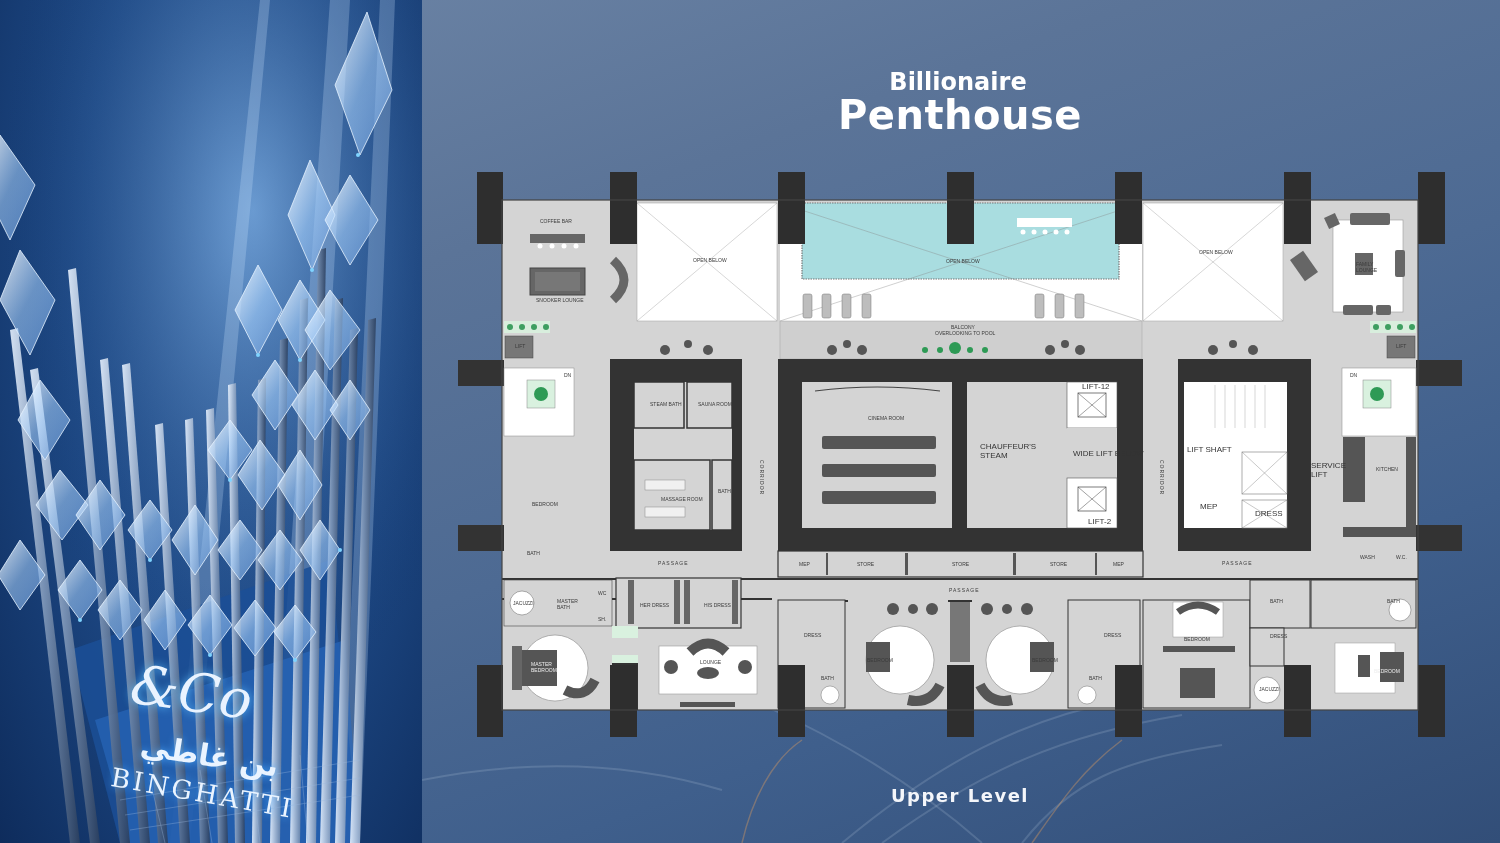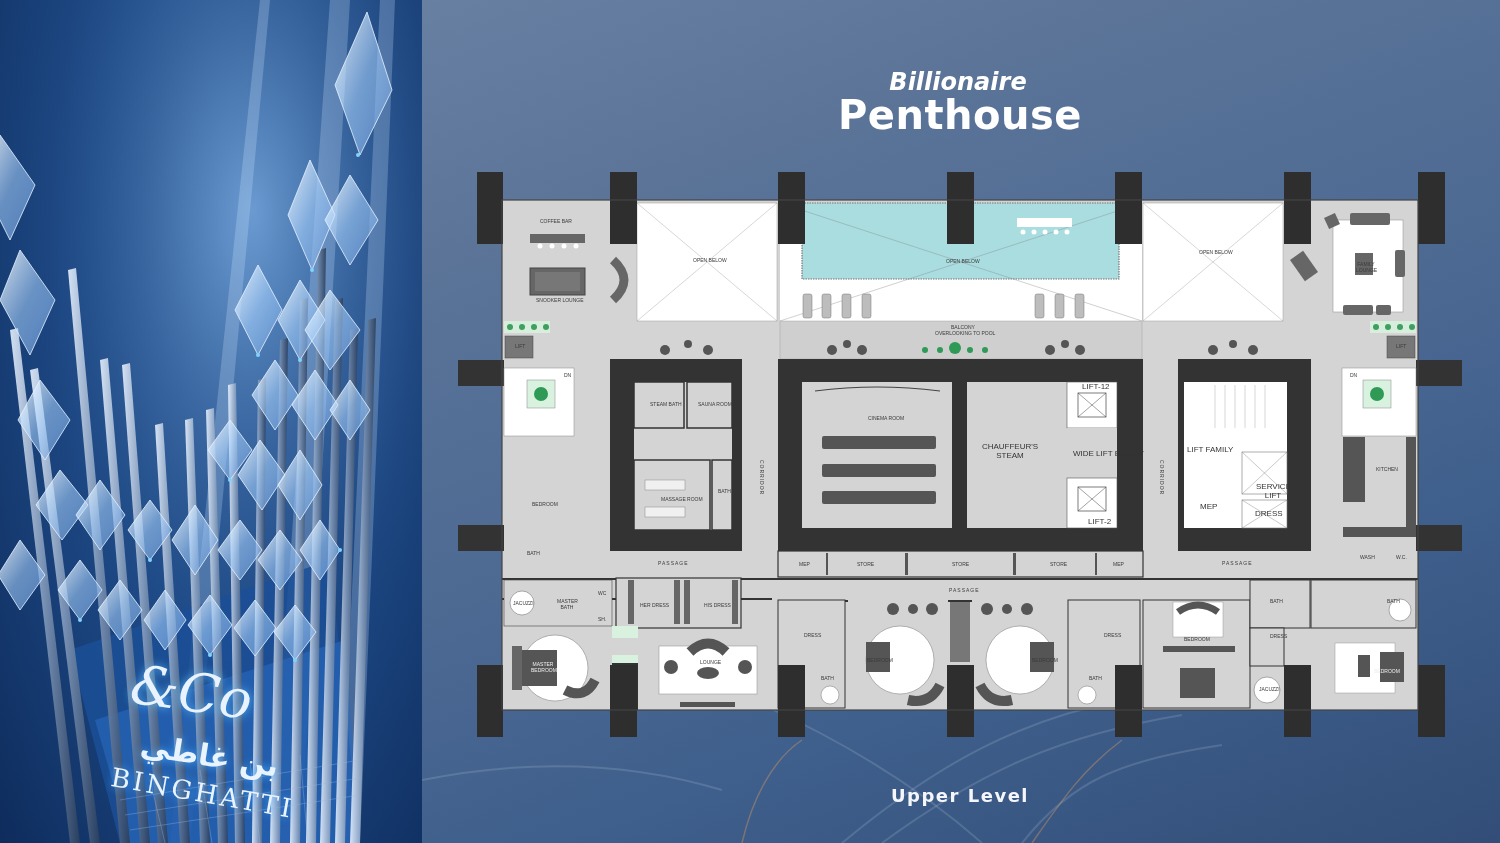--- a/index.html
+++ b/index.html
@@ -29,35 +29,35 @@
     position: absolute; left: 110px; top: 778px; color: #eaf4ff; letter-spacing: 3px;
     font-family: "DejaVu Serif", serif; font-size: 26px; transform: rotate(10deg);
     text-shadow: 0 0 8px #4aa8ff;
   }
   
   .streaks { position: absolute; left: 422px; top: 0; width: 1078px; height: 843px; }
   
   .title-1 {
     position: absolute; left: 0; width: 1920px; top: 68px; text-align: center;
     color: #fff; font-family: "DejaVu Sans", sans-serif; font-weight: bold; font-size: 24px;
-    width: 240px; left: 838px; font-style: italic;
+    width: 240px; left: 838px;
   }
   .title-2 {
     position: absolute; top: 92px; left: 800px; width: 320px; text-align: center;
     color: #fff; font-family: "DejaVu Sans", sans-serif; font-weight: bold; font-size: 40px; letter-spacing: 0.5px;
   }
   .level-label {
     position: absolute; top: 785px; left: 860px; width: 200px; text-align: center;
     color: #f4f6fa; font-family: "DejaVu Sans", sans-serif; font-weight: bold; font-size: 18px; letter-spacing: 1.5px;
   }
   
   .plan { position: absolute; left: 0; top: 0; width: 1500px; height: 843px; }
   .lbl {
     position: absolute; font-family: "Liberation Sans", sans-serif; color: #3a3a3a;
-    font-size: 5px; text-align: center; white-space: nowrap; line-height: 1.1;
+    font-size: 5px; text-align: left; white-space: nowrap; line-height: 1.1;
   }
   .lbl.big { font-size: 8px; color: #333; }
   .lbl.vert { writing-mode: vertical-rl; letter-spacing: 1px; }
 </style>
 </head>
 <body>
 
 <div class="hero">
   <svg width="422" height="843" viewBox="0 0 422 843">
     <defs>
@@ -452,22 +452,22 @@
   <div class="lbl" style="left:718px;top:489px;">BATH</div>
   <div class="lbl" style="left:532px;top:502px;">BEDROOM</div>
   <div class="lbl" style="left:527px;top:551px;">BATH</div>
   <div class="lbl vert" style="left:758px;top:460px;">CORRIDOR</div>
   <div class="lbl vert" style="left:1158px;top:460px;">CORRIDOR</div>
   <div class="lbl" style="left:868px;top:416px;">CINEMA ROOM</div>
   <div class="lbl big" style="left:980px;top:443px;width:60px;white-space:normal;">CHAUFFEUR'S STEAM</div>
   <div class="lbl big" style="left:1082px;top:383px;">LIFT-12</div>
   <div class="lbl big" style="left:1073px;top:450px;">WIDE LIFT BELOW</div>
   <div class="lbl big" style="left:1088px;top:518px;">LIFT-2</div>
-  <div class="lbl big" style="left:1187px;top:446px;">LIFT FAMILY</div>
-  <div class="lbl big" style="left:1256px;top:462px;width:34px;white-space:normal;margin-top:21px;">SERVICE LIFT</div>
+  <div class="lbl big" style="left:1187px;top:446px;">LIFT SHAFT</div>
+  <div class="lbl big" style="left:1311px;top:462px;width:34px;white-space:normal;">SERVICE LIFT</div>
   <div class="lbl big" style="left:1200px;top:503px;">MEP</div>
   <div class="lbl big" style="left:1255px;top:510px;">DRESS</div>
   <div class="lbl" style="left:1376px;top:467px;">KITCHEN</div>
   <div class="lbl" style="left:658px;top:561px;letter-spacing:1px;">PASSAGE</div>
   <div class="lbl" style="left:949px;top:588px;letter-spacing:1px;">PASSAGE</div>
   <div class="lbl" style="left:1222px;top:561px;letter-spacing:1px;">PASSAGE</div>
   <div class="lbl" style="left:799px;top:562px;">MEP</div>
   <div class="lbl" style="left:857px;top:562px;">STORE</div>
   <div class="lbl" style="left:952px;top:562px;">STORE</div>
   <div class="lbl" style="left:1050px;top:562px;">STORE</div>

